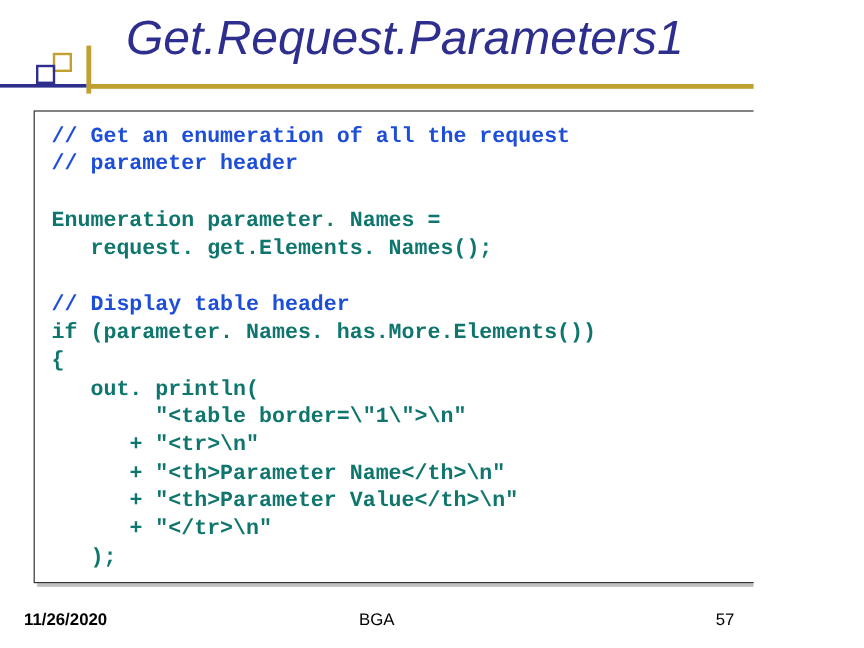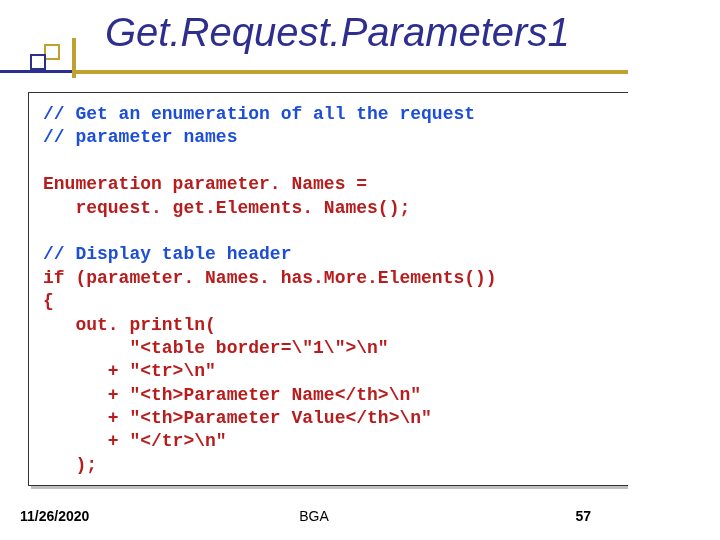--- a/index.html
+++ b/index.html
@@ -84,52 +84,52 @@
     background: #fff;
   }
   .code-box pre {
     font-family: "Courier New", Courier, monospace;
     font-size: 18px;
     line-height: 1.3;
     font-weight: bold;
     white-space: pre-wrap;
   }
   .code-box pre .comment { color: #1d4ed8; }
-  .code-box pre .plain { color: #b91c1c; }
+  .code-box pre .plain { color: #0f766e; }
   
   .footer {
     position: absolute;
     bottom: 10px;
     left: 0;
     width: 100%;
     height: 22px;
     font-size: 14px;
     color: #000;
   }
   .footer .date { position: absolute; left: 20px; font-weight: bold; }
   .footer .center { position: absolute; left: 50%; transform: translateX(-50%); }
-  .footer .page { position: absolute; right: 37px; font-weight: bold; }
+  .footer .page { position: absolute; right: 16px; }
 </style>
 </head>
 <body>
 
 <div class="slide">
 
   <div class="title-area">
     <div class="small-sq1"></div>
     <div class="small-sq2"></div>
     <div class="accent-vert"></div>
     <div class="accent-horiz"></div>
     <div class="accent-horiz-long"></div>
     <div class="title-text">Get.Request.Parameters1</div>
   </div>
 
   <div class="code-box">
     <pre><span class="comment">// Get an enumeration of all the request</span>
-<span class="comment">// parameter names</span>
+<span class="comment">// parameter header</span>
 
 <span class="plain">Enumeration parameter. Names =</span>
 <span class="plain">   request. get.Elements. Names();</span>
 
 <span class="comment">// Display table header</span>
 <span class="plain">if (parameter. Names. has.More.Elements())</span>
 <span class="plain">{</span>
 <span class="plain">   out. println(</span>
 <span class="plain">        "&lt;table border=\"1\"&gt;\n"</span>
 <span class="plain">      + "&lt;tr&gt;\n"</span>

